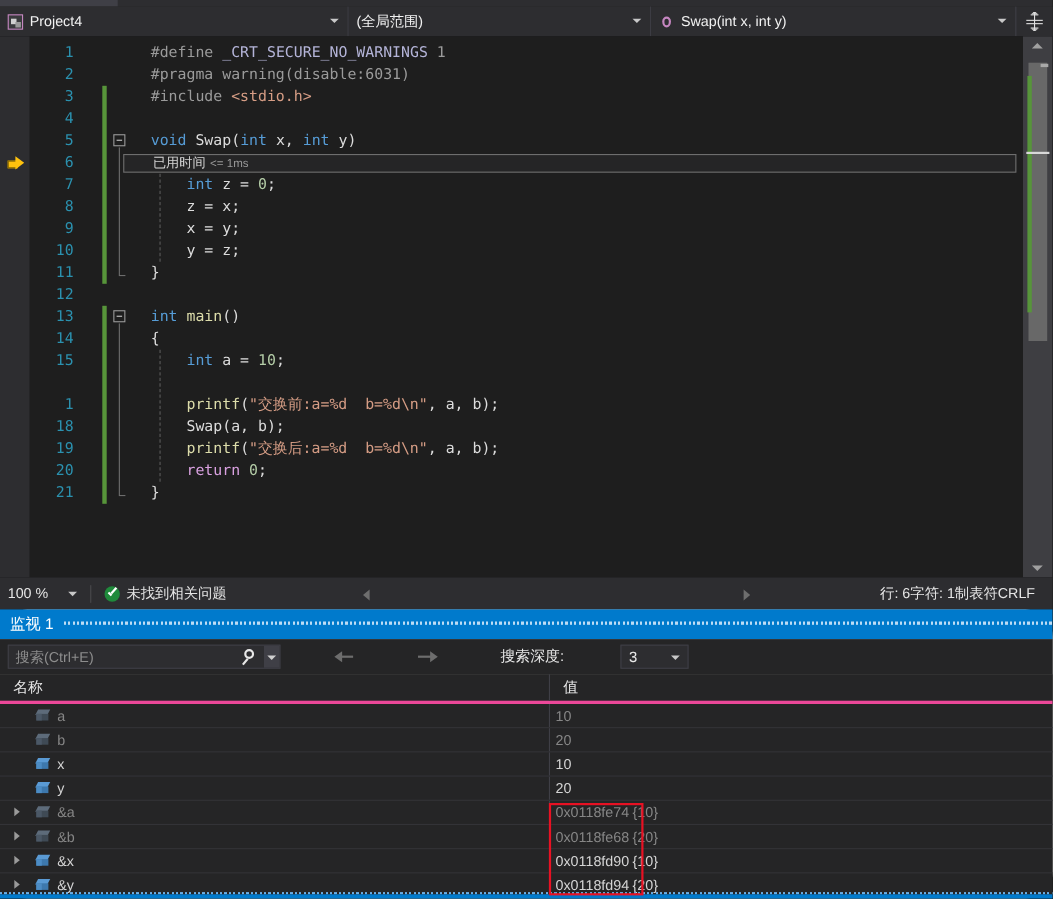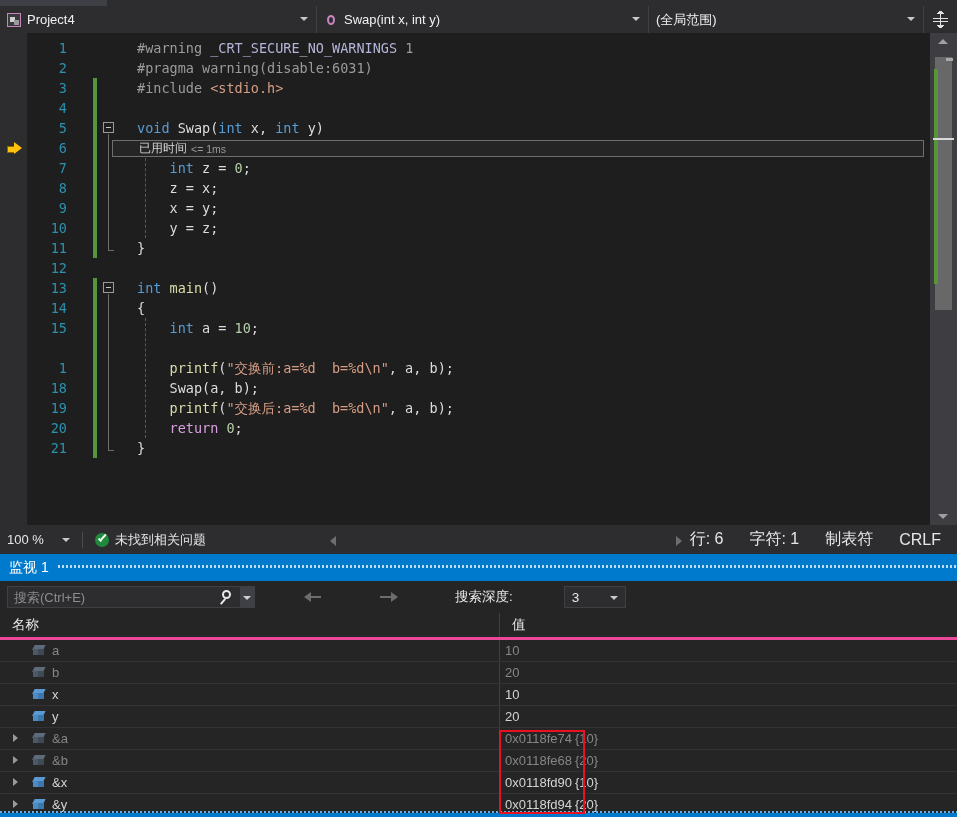--- a/index.html
+++ b/index.html
@@ -402,24 +402,23 @@
     border-top: 5px solid transparent;
     border-bottom: 5px solid transparent;
     border-left: 6px solid #6e6e6e;
   }
   .sb-right {
     position: absolute;
     right: 0; top: 0;
     height: 29px;
     display: flex;
     align-items: center;
-    gap: 26px;
     padding-right: 16px;
     color: #e6e6e6;
-    font-size: 16px;
+    font-size: 13px;
   }
 
   
   .watch {
     position: absolute;
     left: 0; top: 554px;
     width: 957px; height: 263px;
     background: #e5e5e5;
     border-radius: 25px;
   }
@@ -683,27 +682,27 @@
   <div class="tabstrip">
     <div class="tabstrip-active"></div>
   </div>
 
   <div class="navbar">
     <div class="nav-combo c1">
       <span class="proj-icon"></span>
       <span class="nav-label">Project4</span>
       <span class="arrow"></span>
     </div>
+    <div class="nav-combo c2">
+      <span class="nav-label">(全局范围)</span>
+      <span class="arrow"></span>
+    </div>
     <div class="nav-combo c3">
       <span class="method-icon"></span>
       <span class="nav-label">Swap(int x, int y)</span>
-      <span class="arrow"></span>
-    </div>
-    <div class="nav-combo c2">
-      <span class="nav-label">(全局范围)</span>
       <span class="arrow"></span>
     </div>
     <div class="split-btn">
       <span class="split-glyph">
         <i class="tc"></i>
           <i class="tb"></i>
           <i class="ta"></i>
         <i class="v"></i>
           <i class="l1"></i>
           <i class="l2"></i>
@@ -720,21 +719,21 @@
         <div class="changebar" style="top: 45px; height: 180px;"></div>
         <div class="changebar" style="top: 245px; height: 180px;"></div>
         <div class="fold-box" style="top: 89px;"></div>
         <div class="fold-line" style="top: 101px; height: 116px;"></div>
         <div class="fold-elbow" style="top: 217px;"></div>
         <div class="fold-box" style="top: 249px;"></div>
         <div class="fold-line" style="top: 261px; height: 156px;"></div>
         <div class="fold-elbow" style="top: 417px;"></div>
         <div class="indent-guide" style="left: 118px; top: 125px; height: 80px;"></div>
         <div class="indent-guide" style="left: 118px; top: 285px; height: 120px;"></div>
-        <div class="line" style="position: absolute; left: 0px; top: 5px; width: 903px;"><span class="lnum">1</span><span class="ltext"><span class="tok-pp">#warning </span><span class="tok-ppname">_CRT_SECURE_NO_WARNINGS</span><span class="tok-pp"> 1</span></span></div>
+        <div class="line" style="position: absolute; left: 0px; top: 5px; width: 903px;"><span class="lnum">1</span><span class="ltext"><span class="tok-pp">#define </span><span class="tok-ppname">_CRT_SECURE_NO_WARNINGS</span><span class="tok-pp"> 1</span></span></div>
         <div class="line" style="position: absolute; left: 0px; top: 25px; width: 903px;"><span class="lnum">2</span><span class="ltext"><span class="tok-pp">#pragma warning(disable:6031)</span></span></div>
         <div class="line" style="position: absolute; left: 0px; top: 45px; width: 903px;"><span class="lnum">3</span><span class="ltext"><span class="tok-pp">#include </span><span class="tok-inc">&lt;stdio.h&gt;</span></span></div>
         <div class="line" style="position: absolute; left: 0px; top: 65px; width: 903px;"><span class="lnum">4</span><span class="ltext"></span></div>
         <div class="line" style="position: absolute; left: 0px; top: 85px; width: 903px;"><span class="lnum">5</span><span class="ltext"><span class="tok-kw">void</span><span class="tok-plain"> </span><span class="tok-plain">Swap</span><span class="tok-plain">(</span><span class="tok-kw">int</span><span class="tok-plain"> x, </span><span class="tok-kw">int</span><span class="tok-plain"> y)</span></span></div>
         <div class="line" style="position: absolute; left: 0px; top: 105px; width: 903px;"><span class="lnum">6</span><span class="ltext"><span class="tok-plain">{</span></span></div>
         <div class="line" style="position: absolute; left: 0px; top: 125px; width: 903px;"><span class="lnum">7</span><span class="ltext"><span class="tok-plain">    </span><span class="tok-kw">int</span><span class="tok-plain"> z = </span><span class="tok-num">0</span><span class="tok-plain">;</span></span></div>
         <div class="line" style="position: absolute; left: 0px; top: 145px; width: 903px;"><span class="lnum">8</span><span class="ltext"><span class="tok-plain">    z = x;</span></span></div>
         <div class="line" style="position: absolute; left: 0px; top: 165px; width: 903px;"><span class="lnum">9</span><span class="ltext"><span class="tok-plain">    x = y;</span></span></div>
         <div class="line" style="position: absolute; left: 0px; top: 185px; width: 903px;"><span class="lnum">10</span><span class="ltext"><span class="tok-plain">    y = z;</span></span></div>
         <div class="line" style="position: absolute; left: 0px; top: 205px; width: 903px;"><span class="lnum">11</span><span class="ltext"><span class="tok-plain">}</span></span></div>

